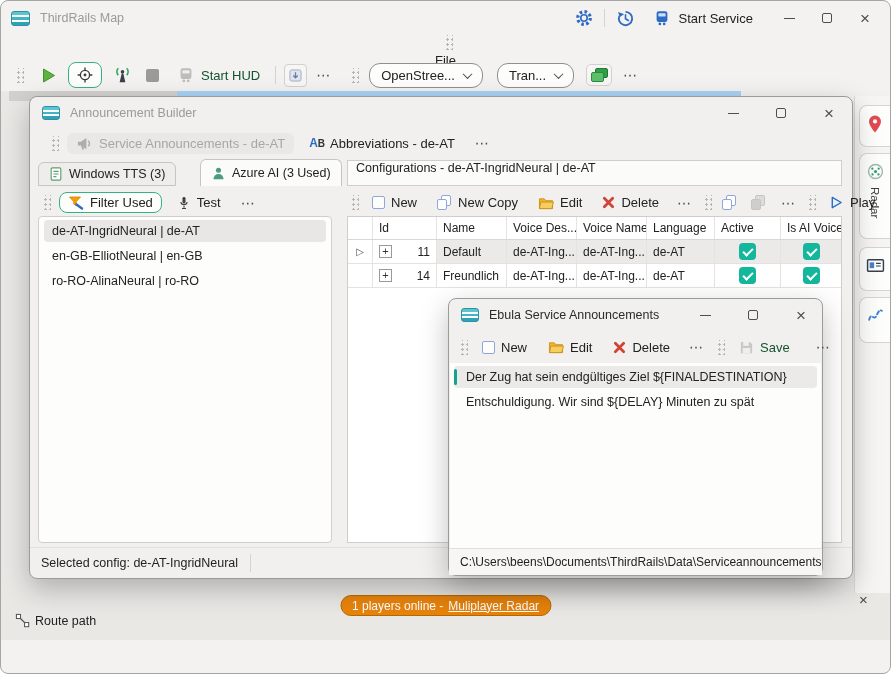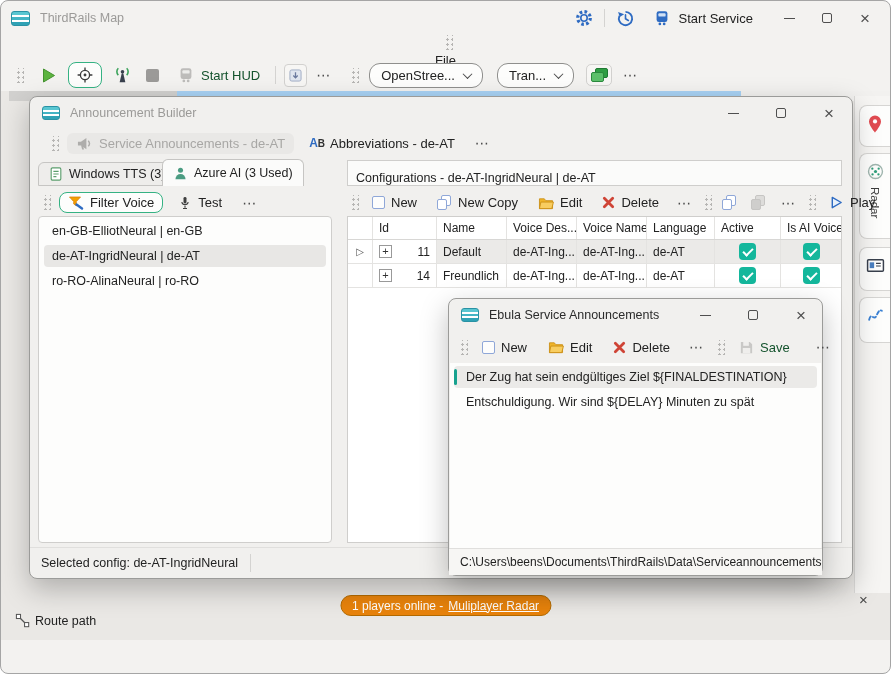--- a/index.html
+++ b/index.html
@@ -49,22 +49,22 @@
   .window{ position:absolute; background:#f1f0ee; border:1px solid #9b9b99; border-radius:8px;
            box-shadow:0 10px 28px rgba(0,0,0,.25); }
   .win-titlebar{ display:flex; align-items:center; height:32px; padding-left:12px; gap:10px; }
   .win-title{ font-size:12.5px; }
   .inactive-title{ color:#9b9a98; }
 
   
   .b-toolbar{ left:0; top:32px; width:100%; height:28px; display:flex; align-items:center; gap:8px; padding-left:20px; }
   .tab{ position:absolute; display:flex; align-items:center; gap:6px; padding:0 10px; font-size:12.5px;
         border:1px solid #c6c5c3; border-radius:6px 6px 0 0; height:24px; background:#eeedeb; }
-  .tab.active{ background:#fbfbfa; height:27px; border-bottom:none; z-index:2; }
-  .panel-hdr{ border:1px solid #cfcecc; background:#fbfbfa; font-size:12.5px; display:flex; align-items:flex-end; padding-left:8px; }
+  .tab.active{ background:#fbfbfa; height:27px; border-bottom:none; z-index:2;margin-left:38px; }
+  .panel-hdr{ border:1px solid #cfcecc; background:#fbfbfa; font-size:12.5px; display:flex; align-items:flex-start; padding-left:8px; }
   .listbox{ position:absolute; background:#fdfdfc; border:1px solid #cfcecc; border-radius:4px; overflow:hidden; }
   .vitem{ margin:3px 5px; padding:4px 8px; border-radius:4px; font-size:12.5px; white-space:nowrap; }
   .vitem.sel{ background:#e8e7e5; }
 
   
   .tablebox{ position:absolute; background:#fff; border:1px solid #cfcecc; overflow:hidden; }
   .trow{ display:flex; height:24px; border-bottom:1px solid #e4e3e1; }
   .trow.hdr{ height:23px; border-bottom:1px solid #d8d7d5; }
   .tc{ display:flex; align-items:center; padding:0 6px; border-right:1px solid #e4e3e1;
        font-size:12px; white-space:nowrap; overflow:hidden; flex:0 0 auto; }
@@ -331,36 +331,36 @@
       <span>Configurations - de-AT-IngridNeural | de-AT</span>
     </div>
 
     <div class="abs flex" style="left:12px;top:92px;height:27px;gap:8px;">
       <div class="grip"></div>
       <span class="tbtn greenbtn" style="padding:2px 8px;">
         <svg width="16" height="15" viewBox="0 0 16 15">
             <path d="M1.5 2 h11 l-4.2 4.6 v4.2 l-2.6-1.8 V6.6 Z" fill="#f59f00" stroke="#d9820a" stroke-width=".8"></path>
             <path d="M8.5 9.5 L14 13.5" stroke="#2e6bc2" stroke-width="2.4" stroke-linecap="round"></path>
           </svg>
-        <span>Filter Voice</span>
+        <span>Filter Used</span>
       </span>
       <span class="tbtn">
         <svg width="14" height="16" viewBox="0 0 16 17">
             <rect x="6.3" y="1.5" width="3.4" height="7.5" rx="1.7" fill="#3f3f3f"></rect>
             <path d="M4.3 7.5 a3.8 3.8 0 0 0 7.4 0" fill="none" stroke="#3f3f3f" stroke-width="1.3"></path>
             <path d="M8 11.5 v2.3 M5.7 14.8 h4.6" stroke="#3f3f3f" stroke-width="1.3"></path>
           </svg>
         <span>Test</span>
       </span>
       <span class="ellipsis">⋯</span>
     </div>
 
     <div class="listbox" style="left:8px;top:119px;width:294px;height:327px;">
+      <div class="vitem sel">de-AT-IngridNeural | de-AT</div>
       <div class="vitem">en-GB-ElliotNeural | en-GB</div>
-      <div class="vitem sel">de-AT-IngridNeural | de-AT</div>
       <div class="vitem">ro-RO-AlinaNeural | ro-RO</div>
     </div>
 
     <div class="abs flex" style="left:320px;top:92px;height:27px;gap:6px;">
       <div class="grip"></div>
       <span class="tbtn">
         <span style="width:13px;height:13px;background:#fdfdfc;border:1.4px solid #8fa7d8;border-radius:2px;display:block;"></span>
         <span>New</span>
       </span>
       <span class="tbtn">

